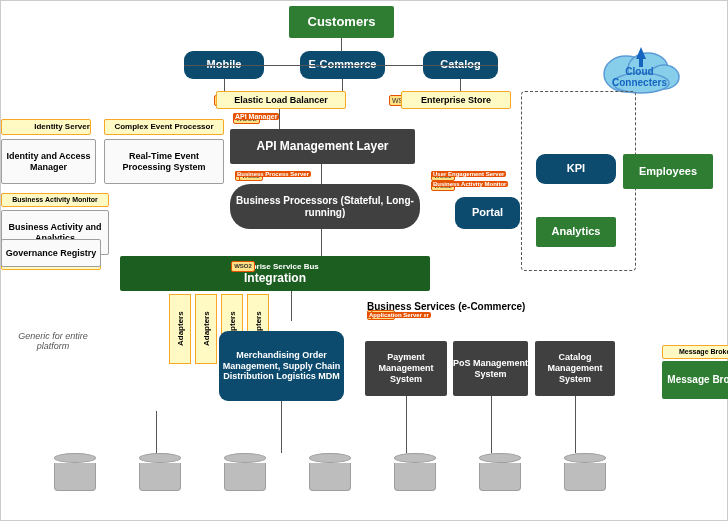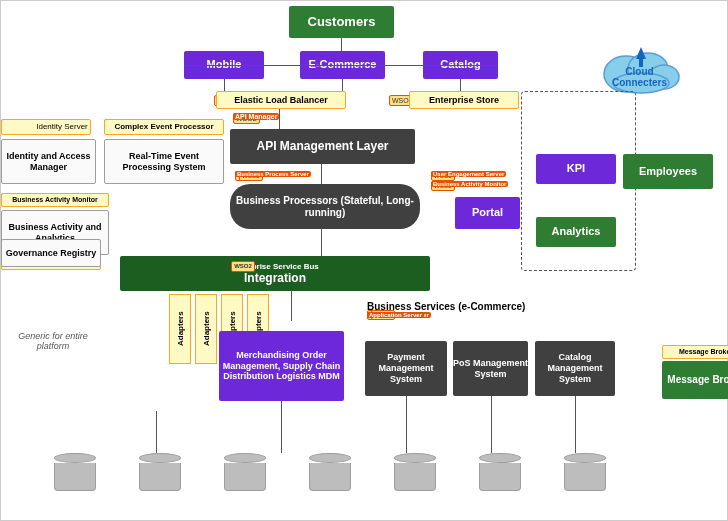--- a/index.html
+++ b/index.html
@@ -27,22 +27,23 @@
       text-align: center;
       font-weight: bold;
       border-radius: 2px;
       line-height: 1.2;
     }
     .green-dark {
       background: #2e7d32;
       color: #fff;
     }
     .green-mid {
-      background: #6d28d9;
+      background: #0c4a6e;
       color: #fff;
+      border-radius: 9px;
     }
     .green-light {
       background: #404040;
       color: #fff;
     }
     .yellow {
       background: #fff9c4;
       color: #000;
       border: 1px solid #f9a825;
     }
@@ -139,35 +140,35 @@
   </svg>
   <div style="position:absolute;left:596px;top:65px;width:85px;text-align:center;font-size:10px;font-weight:bold;color:#1565c0;">Cloud Connecters</div>
 
   <div style="position:absolute;left:213px;top:90px;height:18px;display:flex;align-items:center;">
     <span class="small-wso2" style="font-size:7px;">WSO2</span>
     <div class="box yellow" style="position:relative;width:130px;height:18px;font-size:9px;font-weight:bold;margin-left:2px;">Elastic Load Balancer</div>
   </div>
 
   <div style="position:absolute;left:388px;top:90px;height:18px;display:flex;align-items:center;">
     <span class="small-wso2" style="font-size:7px;">WSO2</span>
-    <div class="box yellow" style="position:relative;width:110px;height:18px;font-size:9px;font-weight:bold;margin-left:20px;">Enterprise Store</div>
+    <div class="box yellow" style="position:relative;width:110px;height:18px;font-size:9px;font-weight:bold;margin-left:12px;">Enterprise Store</div>
   </div>
 
   <div style="position:absolute;left:520px;top:90px;width:115px;height:180px;border:1.5px dashed #555;border-radius:4px;"></div>
 
 
   <div class="box green-dark" style="left:622px;top:153px;width:90px;height:35px;font-size:11px;">Employees</div>
 
   <div class="box green-mid" style="left:535px;top:153px;width:80px;height:30px;font-size:11px;">KPI</div>
 
   <div class="box green-dark" style="left:535px;top:216px;width:80px;height:30px;font-size:11px;">Analytics</div>
 
   <div style="position:absolute;left:0px;top:118px;">
     <span class="small-wso2" style="font-size:7px;">WSO2</span>
-    <div class="box yellow" style="position:relative;width:90px;height:16px;font-size:8px;font-weight:normal;padding-left:32px;">Identity Server</div>
+    <div class="box yellow" style="position:relative;width:90px;height:16px;font-size:8px;font-weight:bold;padding-left:32px;">Identity Server</div>
   </div>
   <div class="box gray-border" style="left:0px;top:138px;width:95px;height:45px;font-size:9px;">Identity and Access Manager</div>
 
   <div style="position:absolute;left:103px;top:118px;">
     <span class="small-wso2" style="font-size:7px;">WSO2</span>
     <div class="box yellow" style="position:relative;width:120px;height:16px;font-size:8px;font-weight:bold;">Complex Event Processor</div>
   </div>
   <div class="box gray-border" style="left:103px;top:138px;width:120px;height:45px;font-size:9px;">Real-Time Event Processing System</div>
 
   <div style="position:absolute;left:232px;top:112px;">

